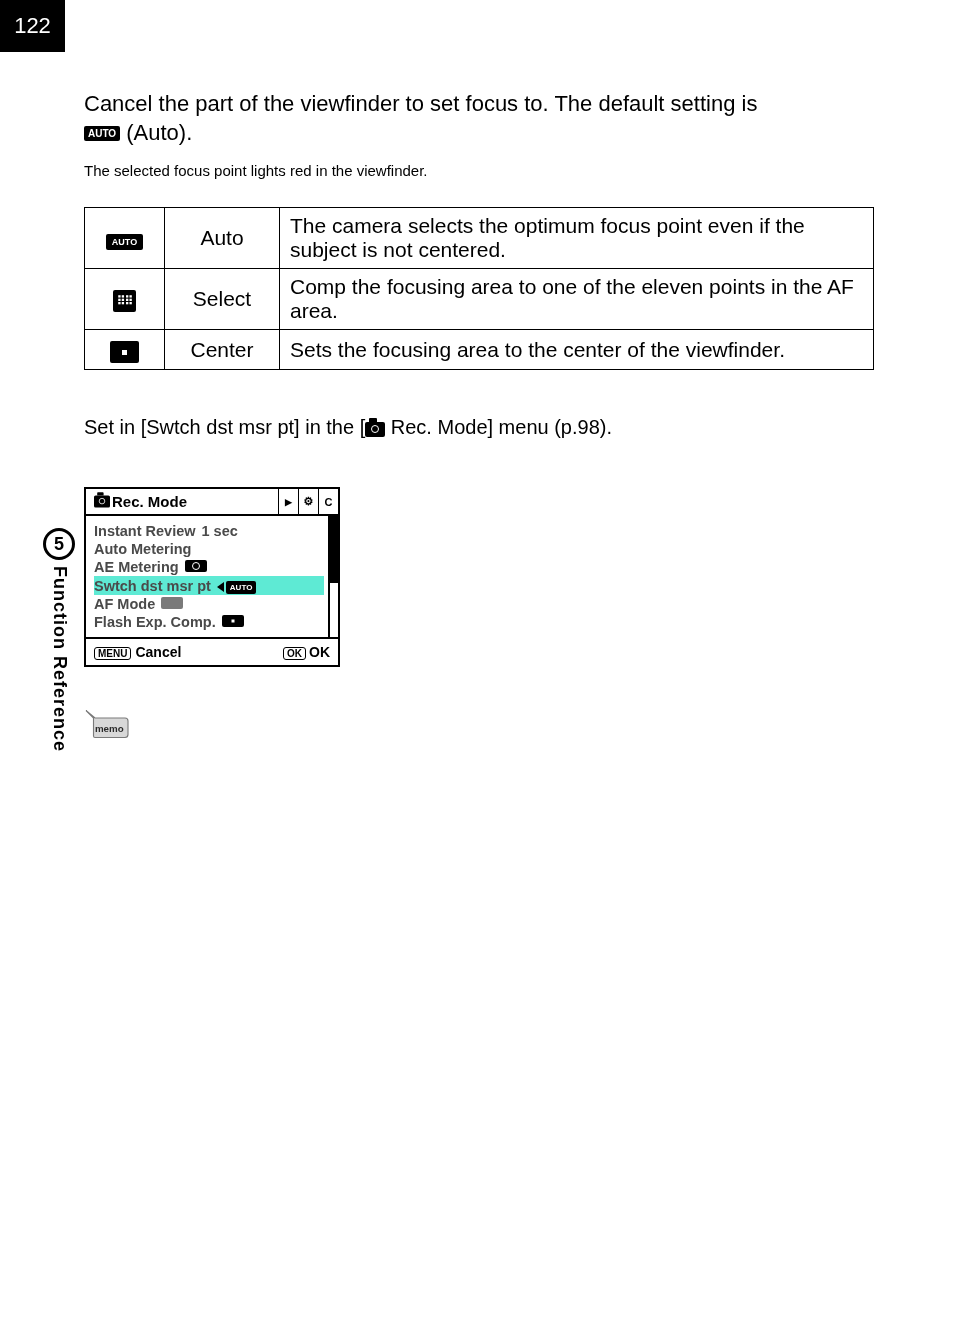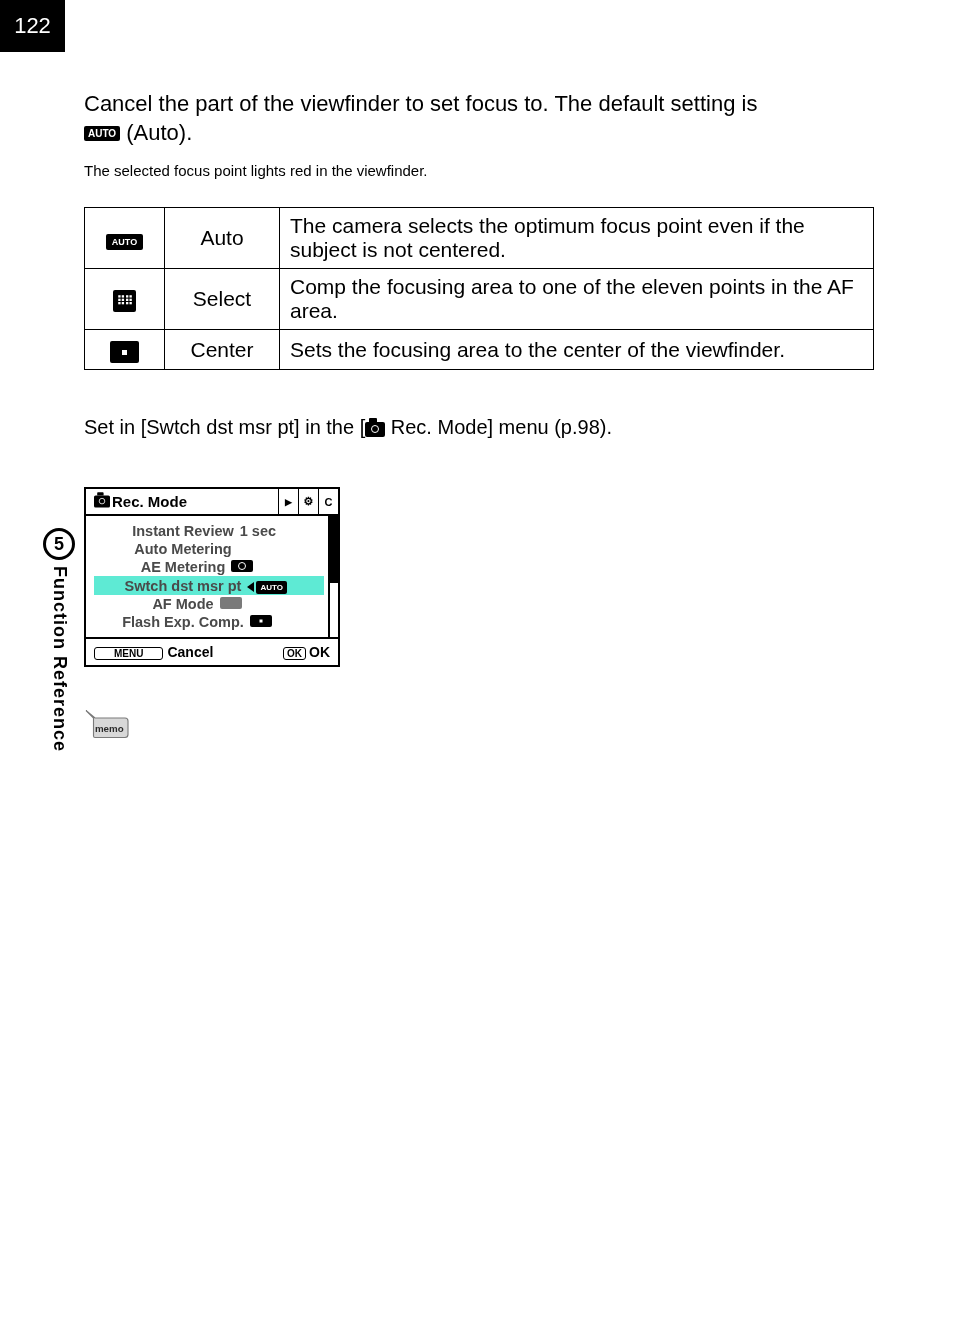--- a/index.html
+++ b/index.html
@@ -29,27 +29,27 @@
   
   .lcd { position: relative; margin-top: 48px; width: 256px; border: 2px solid #000; }
   .lcd-tab { display: flex; border-bottom: 2px solid #000; }
   .lcd-tab-left { flex: 1; display: flex; align-items: center; padding: 4px 6px; }
   .lcd-tab-title { font-weight: bold; font-size: 15px; }
   .lcd-tab-right { display: flex; }
   .lcd-tab-right .tab { width: 20px; height: 100%; border-left: 1px solid #000; display: flex; align-items: center; justify-content: center; font-size: 11px; font-weight: bold; background: #fff; }
   .lcd-tab-right .tab.play { font-size: 9px; }
   .lcd-body { display: flex; }
   .lcd-list { flex: 1; padding: 6px 4px 6px 8px; }
-  .lcd-row { display: flex; align-items: center; justify-content: center; font-size: 14.5px; font-weight: bold; color: #4a4a4a; padding: 1px 0; }
+  .lcd-row { display: flex; align-items: center; justify-content: flex-start; font-size: 14.5px; font-weight: bold; color: #4a4a4a; padding: 1px 0; }
   .lcd-row.highlight { background: #5eead4; }
   .lcd-row .val { min-width: 52px; text-align: left; padding-left: 6px; }
   .lcd-scroll { width: 10px; border-left: 2px solid #000; position: relative; }
   .lcd-scroll-thumb { position: absolute; top: 0; left: 0; right: 0; height: 55%; background: #000; }
   .lcd-footer { border-top: 2px solid #000; display: flex; justify-content: space-between; align-items: center; padding: 5px 8px; font-size: 14px; font-weight: bold; }
-  .menu-tag { display: inline-block; border: 1.5px solid #000; border-radius: 3px; font-size: 10px; padding: 0 19px; margin-right: 4px; }
+  .menu-tag { display: inline-block; border: 1.5px solid #000; border-radius: 3px; font-size: 10px; padding: 0 3px; margin-right: 4px; }
   .ok-tag { display: inline-block; border: 1.5px solid #000; border-radius: 3px; font-size: 10px; padding: 0 3px; margin-right: 3px; }
   .val-icon { display: inline-block; background: #000; color: #fff; font-size: 8px; padding: 2px 4px; border-radius: 2px; }
   .val-icon.meter { background: #000; width: 22px; height: 12px; position: relative; padding: 0; }
   .val-icon.meter::before { content: ""; position: absolute; left: 50%; top: 50%; width: 6px; height: 6px; border: 1px solid #fff; border-radius: 50%; transform: translate(-50%,-50%); }
   .val-icon.af { background: #7a7a7a; width: 22px; height: 12px; padding: 0; position: relative; }
   .val-icon.flash { background: #000; width: 22px; height: 12px; padding: 0; position: relative; }
   .val-icon.flash::before { content: ""; position: absolute; left: 50%; top: 50%; width: 3px; height: 3px; background: #fff; transform: translate(-50%,-50%); }
   .arrow-left { display: inline-block; width: 0; height: 0; border-top: 5px solid transparent; border-bottom: 5px solid transparent; border-right: 7px solid #000; vertical-align: middle; margin-right: 2px; }
 
   

